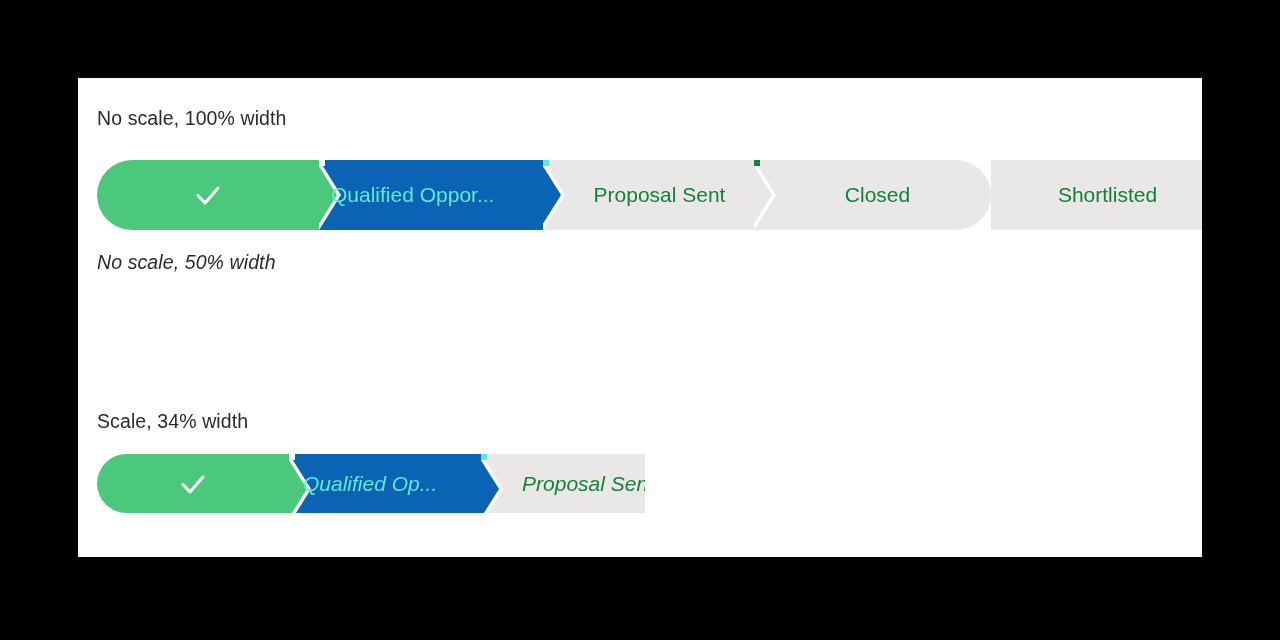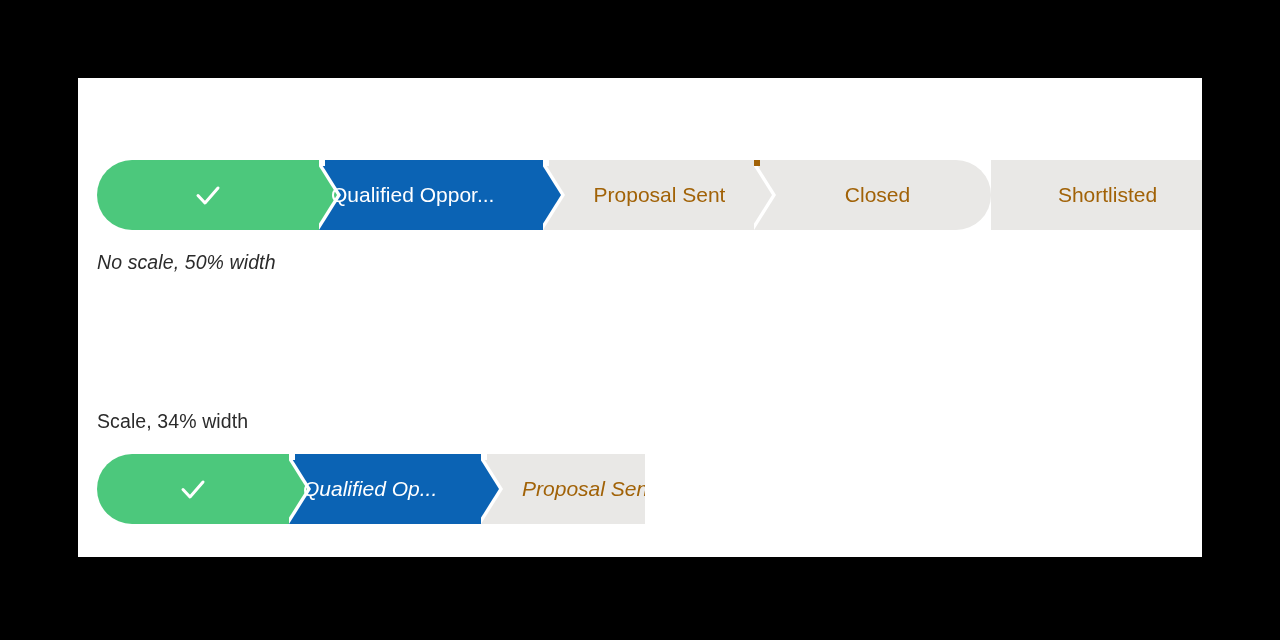--- a/index.html
+++ b/index.html
@@ -96,55 +96,56 @@
   .stage .head::after {
     content: "";
     position: absolute;
     left: 0;
     width: 0;
     height: 0;
     border-style: solid;
   }
 
   .stage.completed { background: #4cc87c; color: #ffffff; }
-  .stage.current   { background: #0b63b4; color: #ffffff; }
-  .stage.upcoming  { background: #e9e8e6; color: #a16207; }
+  .stage.current   { background: #0b63b4; color: #5eead4; }
+  .stage.upcoming  { background: #e9e8e6; color: #15803d; }
 
   .stage.first { border-top-left-radius: 999px; border-bottom-left-radius: 999px; }
   .stage.last  { border-top-right-radius: 999px; border-bottom-right-radius: 999px; }
 
   .check {
     position: relative;
     z-index: 3;
     display: block;
   }
 
   
   #bar1-clip { left: 19px; top: 82px; width: 1105px; height: 70px; }
   #bar1 .stage { font-size: 21px; }
   #bar1 .stage.completed { width: 222px; }
   #bar1 .stage.s-qualified { width: 224px; padding-left: 12px; padding-right: 20px; justify-content: flex-start; }
   #bar1 .stage.s-proposal  { width: 211px; padding-left: 22px; }
   #bar1 .stage.s-short     { width: 211px; padding-left: 22px; }
   #bar1 .stage.s-closed    { width: 237px; padding-left: 10px; }
 
   
-  #bar2-clip { left: 19px; top: 232px; width: 548px; height: 70px; }
+  #bar2-clip { left: 19px; top: 232px; width: 548px; height: 59px; }
   #bar2 .stage { font-size: 21px; }
   #bar2 .stage.completed { width: 192px; }
   #bar2 .stage.s-qualified { width: 192px; padding-left: 14px; padding-right: 18px; justify-content: flex-start; }
   #bar2 .stage.s-proposal  { width: 192px; padding-left: 22px; }
 </style>
 </head>
 <body>
 
 <div class="stage-root">
   <div class="card">
 
     <div class="section" style="top:0;height:150px;">
+      <div class="section-label" style="top:28px;">No scale, 100% width</div>
 
       <div class="pathbar-clip" id="bar1-clip">
         <div class="pathbar" id="bar1">
 
           <div class="stage completed first">
             <svg class="check" width="34" height="34" viewBox="0 0 34 34">
               <path d="M7 17.5 L14 25 L27 10" fill="none" stroke="#ffffff" stroke-width="3" stroke-linecap="round" stroke-linejoin="round"></path>
             </svg>
             <span class="head" style="
               --h:70px;">

